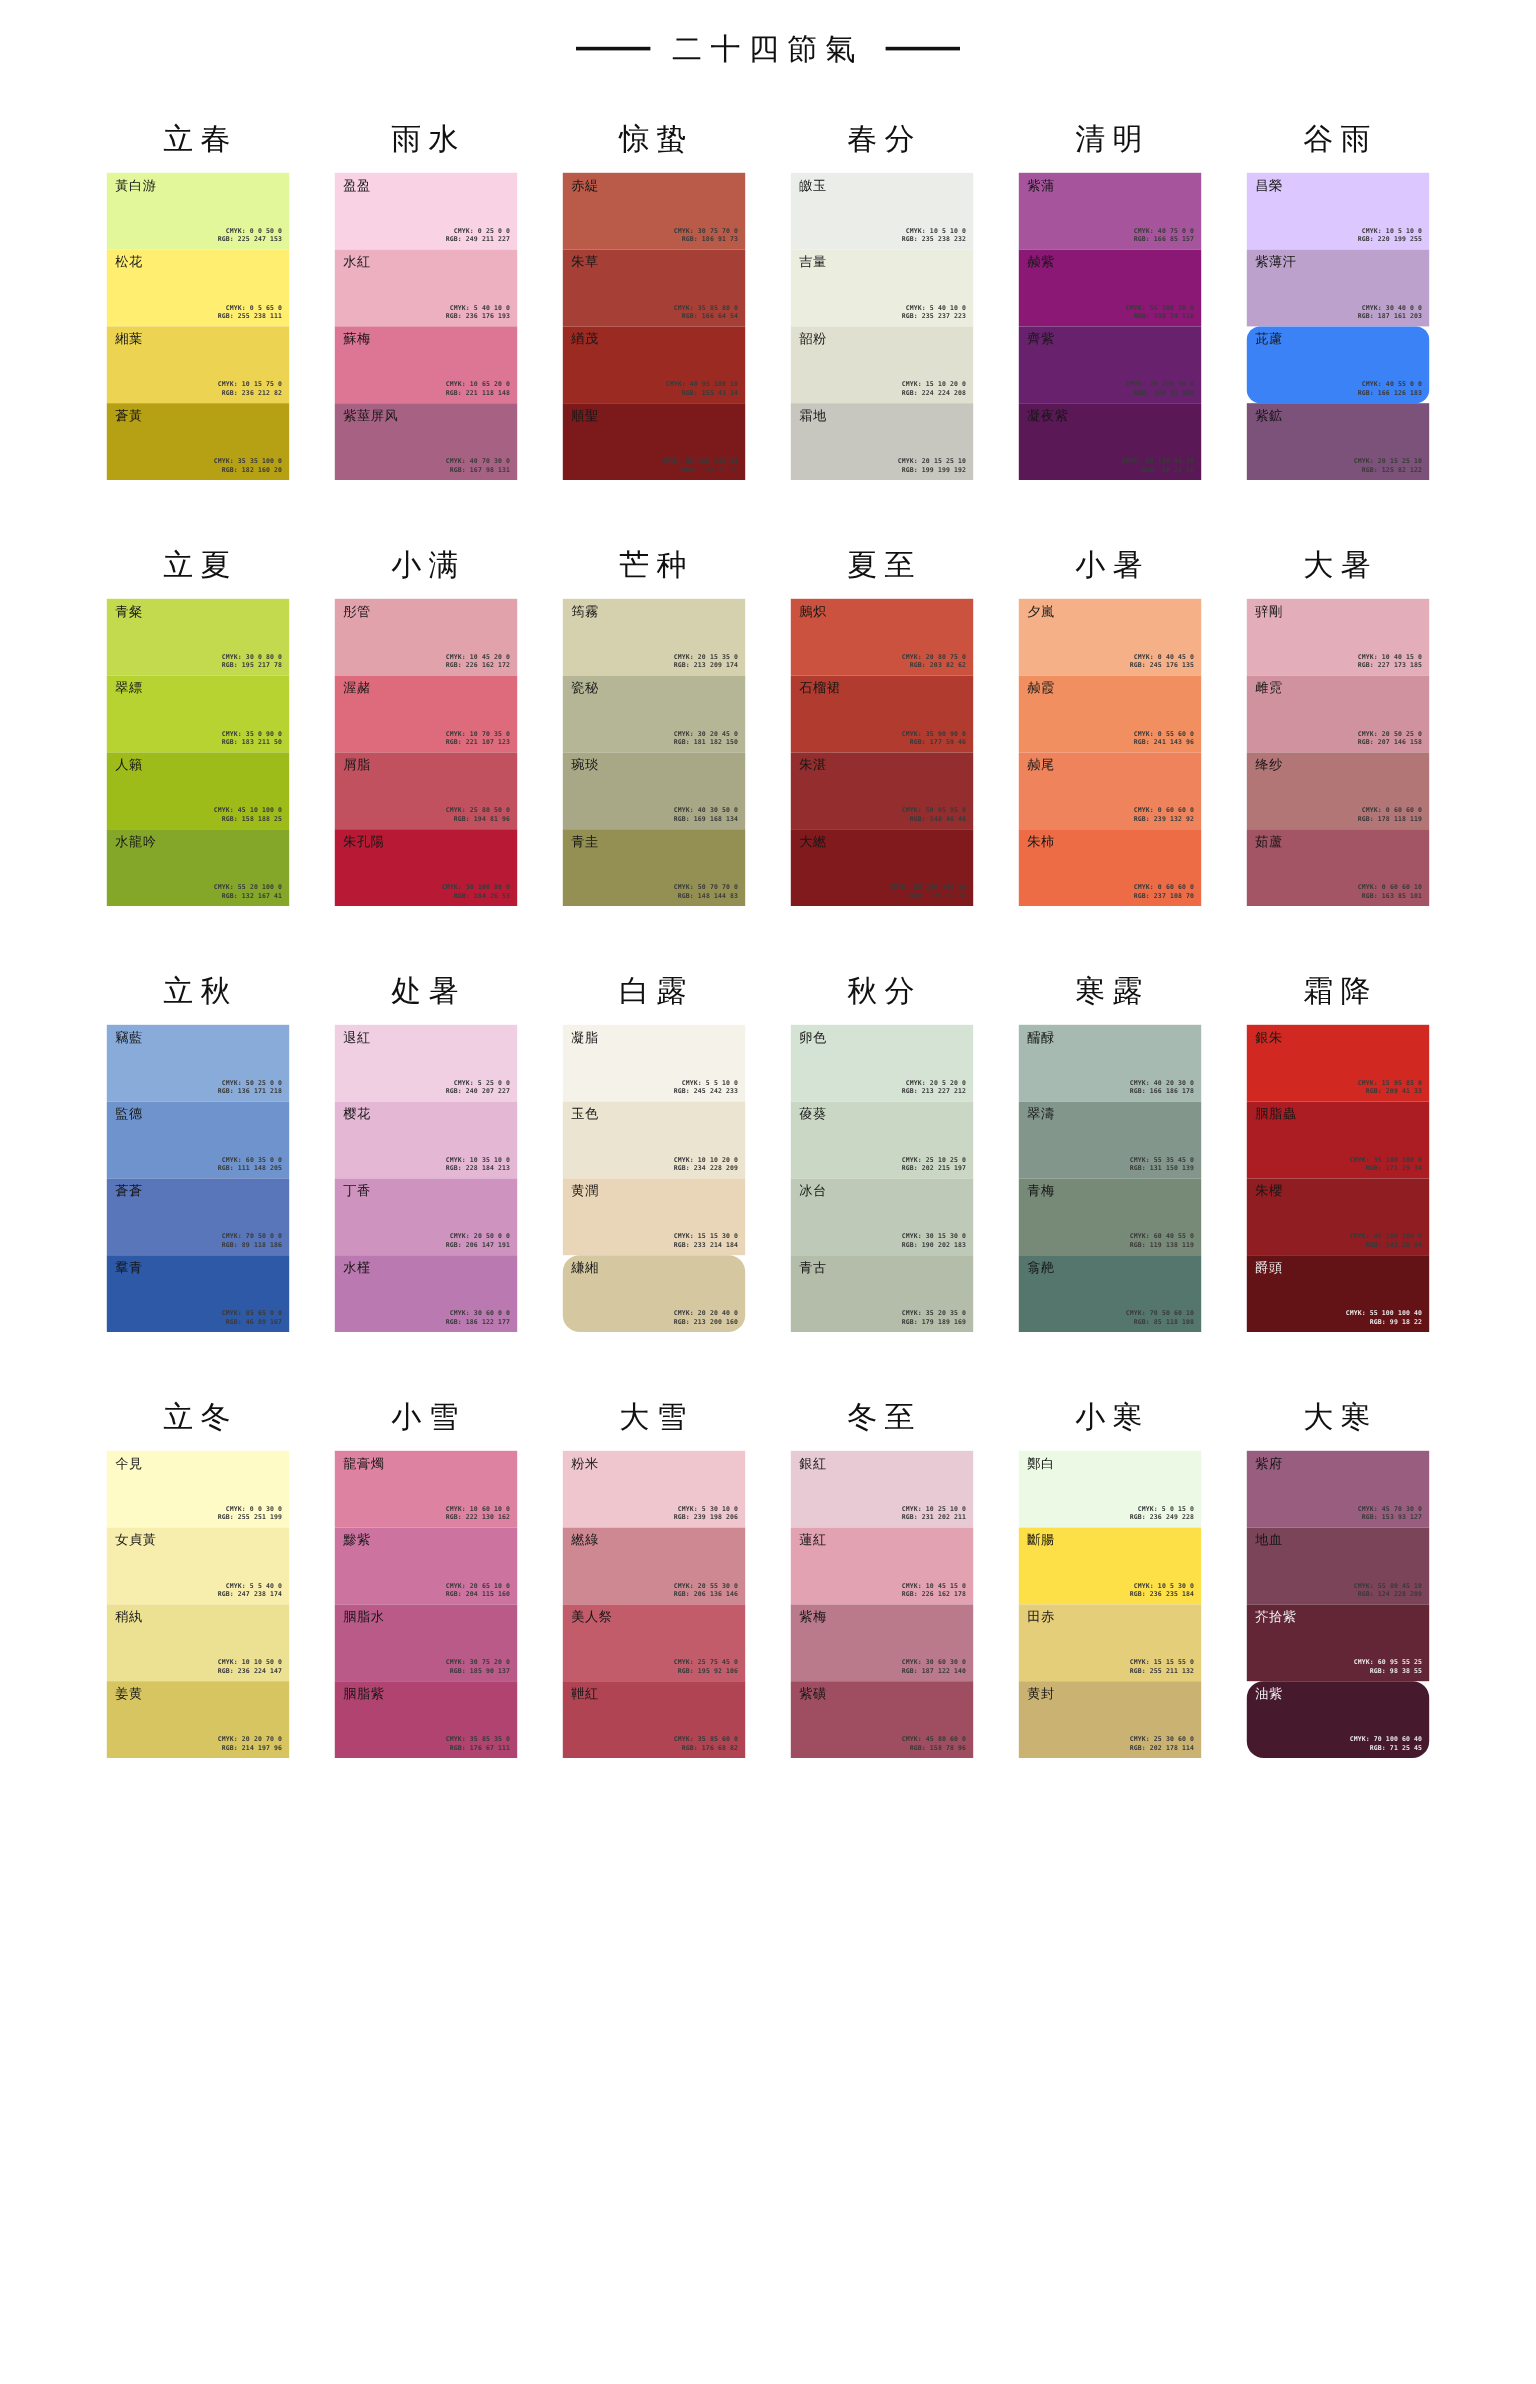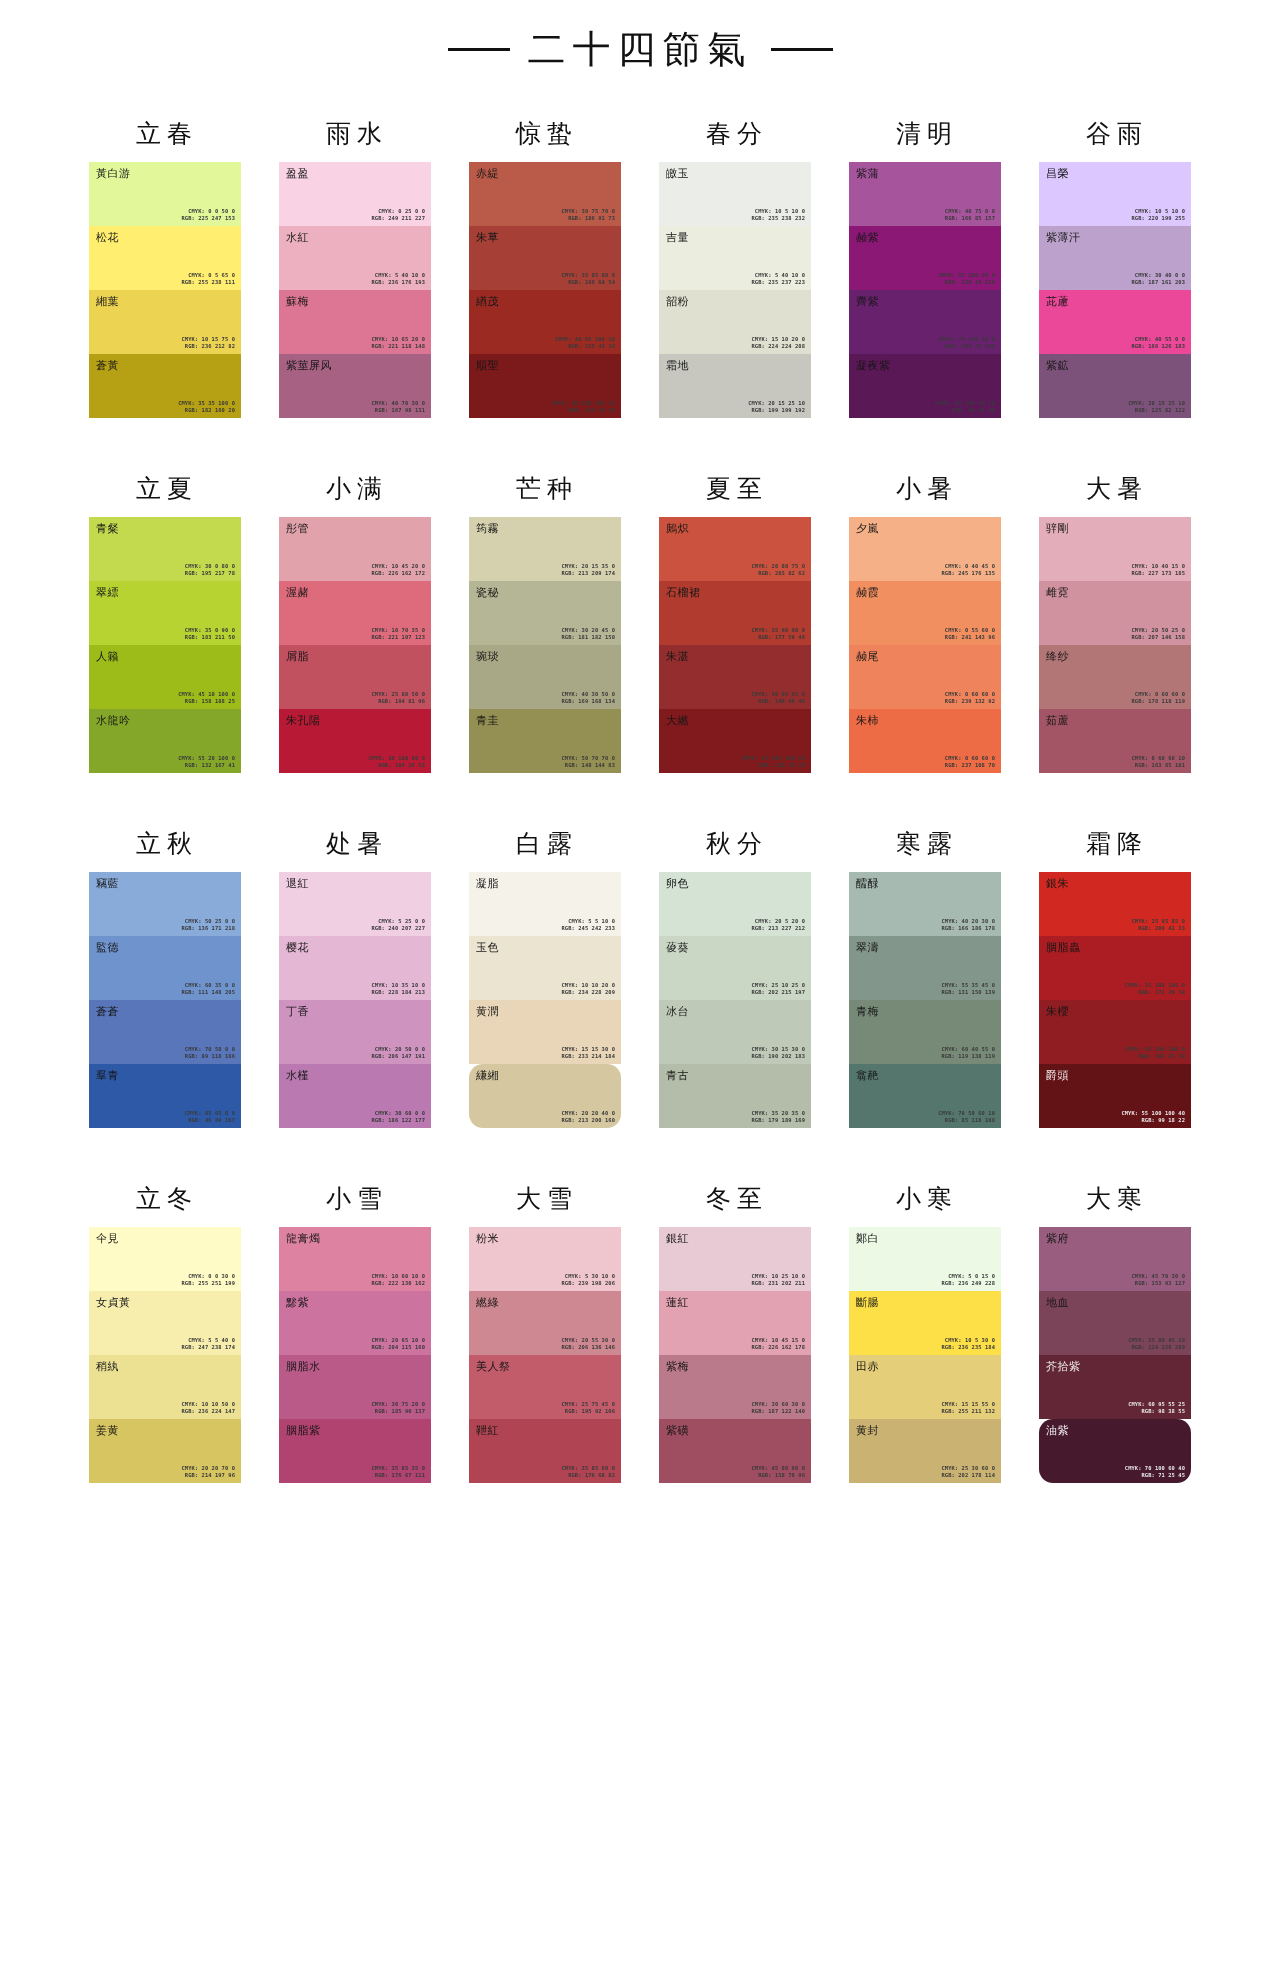--- a/index.html
+++ b/index.html
@@ -27,21 +27,21 @@
     padding-top: 24px;
     padding-bottom: 10px;
   }
   .title-rule {
     width: 62px;
     height: 3px;
     background: #111;
     display: block;
   }
   .main-title {
-    font-size: 38px;
+    font-size: 25px;
     letter-spacing: 7px;
     color: #111;
     font-weight: 400;
     white-space: nowrap;
     font-family: "Liberation Serif", "DejaVu Serif", serif;
   }
 
   
   .grid {
     display: grid;
@@ -287,21 +287,21 @@
               <div>RGB:  220 199 255</div>
             </div>
           </div>
           <div class="swatch" style="background: rgb(187, 161, 203);">
             <div class="sw-name">紫薄汗</div>
             <div class="sw-vals">
               <div>CMYK:  30 40 0 0</div>
               <div>RGB:  187 161 203</div>
             </div>
           </div>
-          <div class="swatch" style="background: #ec4899;">
+          <div class="swatch" style="background: #3b82f6; border-radius: 11px;">
             <div class="sw-name">茈藘</div>
             <div class="sw-vals">
               <div>CMYK:  40 55 0 0</div>
               <div>RGB:  166 126 183</div>
             </div>
           </div>
           <div class="swatch" style="background: rgb(125, 82, 122);">
             <div class="sw-name">紫鉱</div>
             <div class="sw-vals">
               <div>CMYK:  20 15 25 10</div>

